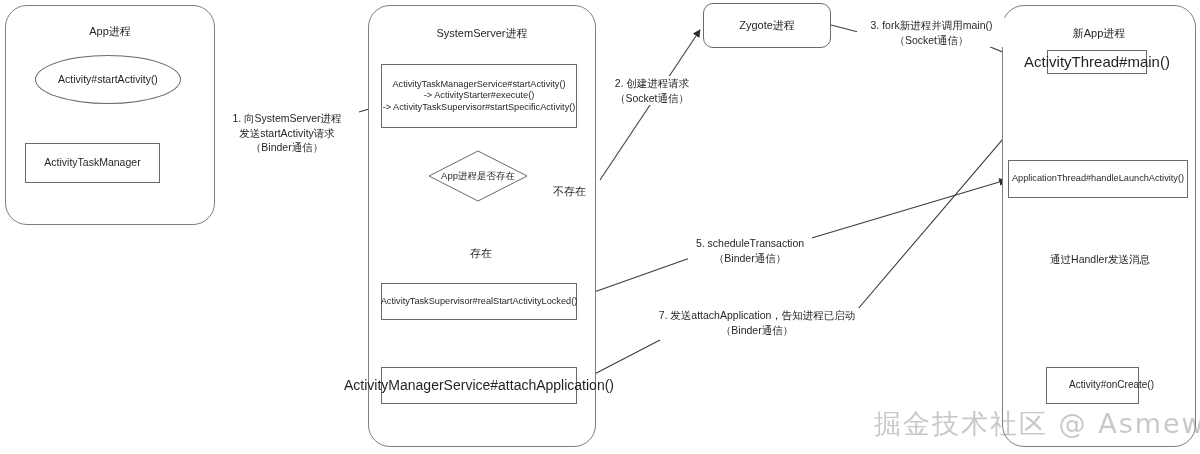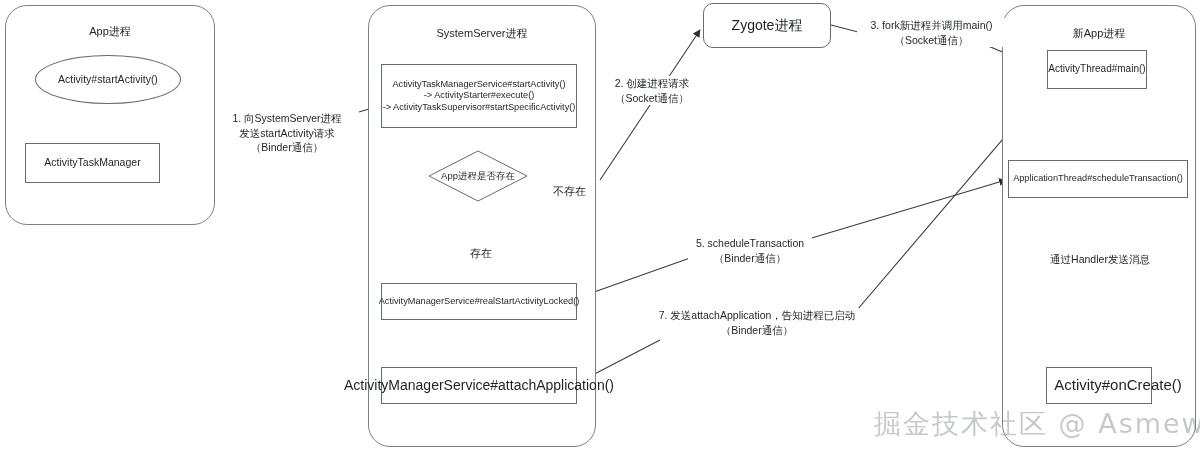--- a/index.html
+++ b/index.html
@@ -150,32 +150,32 @@
 -&gt; ActivityStarter#execute()
 -&gt; ActivityTaskSupervisor#startSpecificActivity()</div>
 
   <div style="position:absolute; left:428px; top:150px; width:100px; height:52px; z-index:3;">
     <svg width="100" height="52" style="position:absolute; left:0; top:0;" xmlns="http://www.w3.org/2000/svg">
       <polygon points="50,1 99,26 50,51 1,26" fill="#ffffff" stroke="#666b6f" stroke-width="1"></polygon>
     </svg>
     <div style="position:absolute; left:0; top:0; width:100px; height:52px; display:flex; align-items:center; justify-content:center; font-size:9.5px; color:#1f2124; text-align:center;">App进程是否存在</div>
   </div>
 
-  <div class="node" style="left:381px; top:283px; width:196px; height:37px; font-size:9.2px;">ActivityManagerService#realStartActivityLocked()</div>
+  <div class="node" style="left:381px; top:283px; width:196px; height:37px; font-size:9.2px;">ActivityTaskSupervisor#realStartActivityLocked()</div>
 
   <div class="node" style="left:381px; top:367px; width:196px; height:37px; font-size:14px;">ActivityManagerService#attachApplication()</div>
 
-  <div class="node rounded-node" style="left:703px; top:3px; width:128px; height:45px; font-size:14px;">Zygote进程</div>
+  <div class="node rounded-node" style="left:703px; top:3px; width:128px; height:45px; font-size:11px;">Zygote进程</div>
 
-  <div class="node" style="left:1047px; top:50px; width:100px; height:39px; font-size:10px;">ActivityThread#main()</div>
+  <div class="node" style="left:1047px; top:50px; width:100px; height:24px; font-size:15px;">ActivityThread#main()</div>
 
-  <div class="node" style="left:1008px; top:160px; width:180px; height:38px; font-size:9.2px;">ApplicationThread#scheduleTransaction()</div>
+  <div class="node" style="left:1008px; top:160px; width:180px; height:38px; font-size:9.2px;">ApplicationThread#handleLaunchActivity()</div>
 
 
-  <div class="node" style="left:1046px; top:367px; width:106px; height:37px; font-size:15px;padding-left:38px;">Activity#onCreate()</div>
+  <div class="node" style="left:1046px; top:367px; width:93px; height:37px; font-size:10px;padding-left:38px;">Activity#onCreate()</div>
 
   <div class="edge-label" style="left:215px; top:111px; width:140px;">1. 向SystemServer进程
 发送startActivity请求
 （Binder通信）</div>
 
   <div class="edge-label" style="left:600px; top:76px; width:100px;">2. 创建进程请求
 （Socket通信）</div>
 
   <div class="edge-label" style="left:857px; top:18px; width:145px;">3. fork新进程并调用main()
 （Socket通信）</div>

